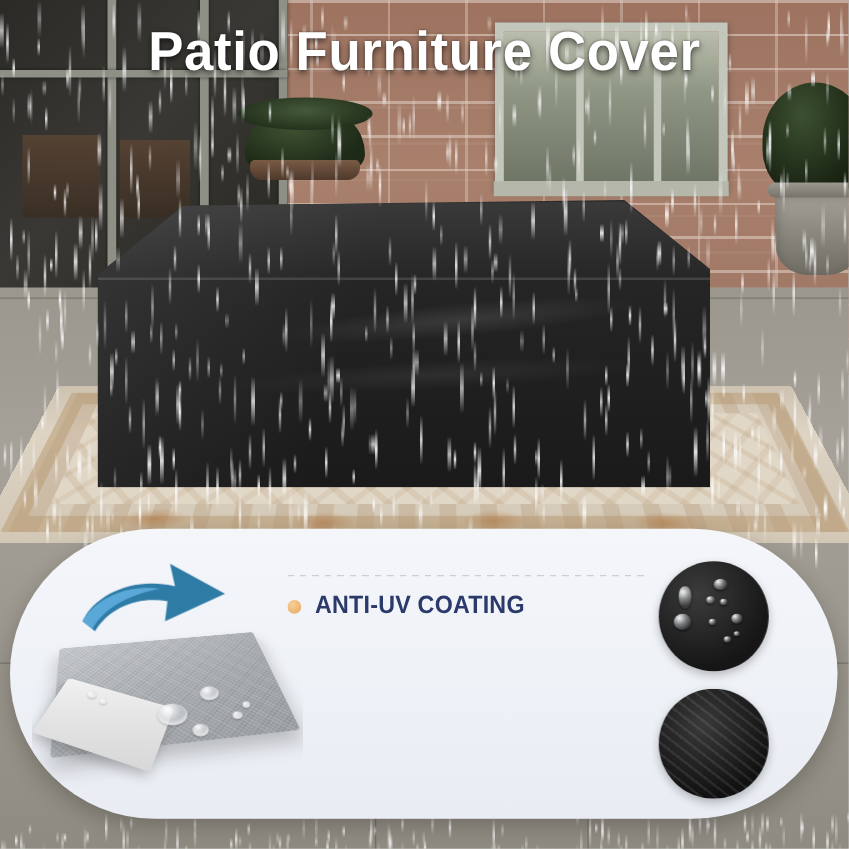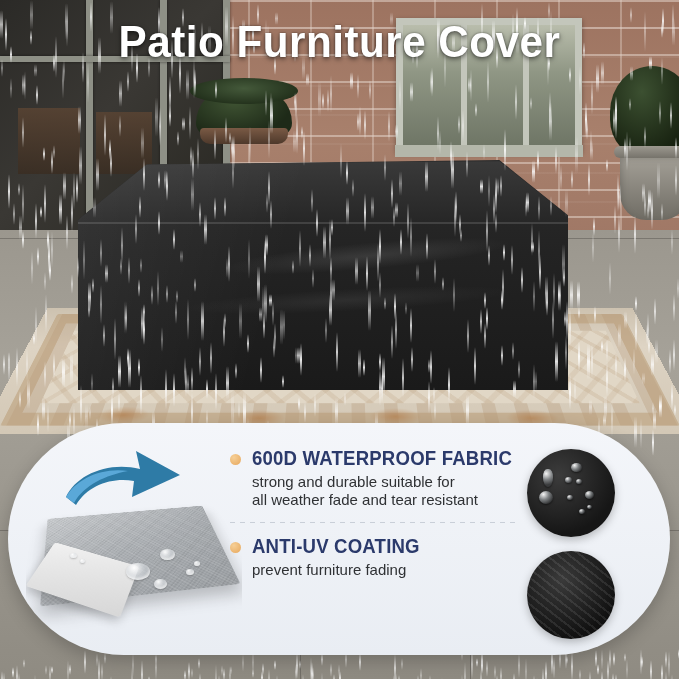--- a/index.html
+++ b/index.html
@@ -872,36 +872,27 @@
       <div class="drop" style="left:54px;top:132px;width:5px;height:4px;"></div>
 
       <svg class="arrow" viewBox="0 0 150 96">
         <path d="M4 62 C14 40 46 26 78 34 L74 16 L118 40 L70 62 L72 46 C50 42 26 50 14 70 Z" fill="#2e7ba6"></path>
         <path d="M4 62 C14 44 40 32 66 36 C44 40 22 50 12 68 Z" fill="#5aa8d8"></path>
       </svg>
     </div>
 
     <div class="txtcol">
 
-      <div class="feature">
-        <span class="bullet"></span>
-        <h2>600D WATERPROOF FABRIC</h2>
-        <p>
-          <span>strong and durable suitable for</span>
-          <span>all weather fade and tear resistant</span>
-        </p>
-      </div>
 
       <div class="divider"></div>
 
       <div class="feature">
         <span class="bullet"></span>
         <h2>ANTI-UV COATING</h2>
         <p>
-          <span>prevent furniture fading</span>
         </p>
       </div>
     </div>
 
     <div class="circ circ-beads">
       <div class="bead" style="left:16px;top:20px;width:10px;height:18px;border-radius:50% 50% 60% 60%;"></div>
       <div class="bead" style="left:12px;top:42px;width:14px;height:13px;"></div>
       <div class="bead" style="left:44px;top:14px;width:11px;height:9px;"></div>
       <div class="bead" style="left:38px;top:28px;width:7px;height:6px;"></div>
       <div class="bead" style="left:49px;top:30px;width:6px;height:5px;"></div>

